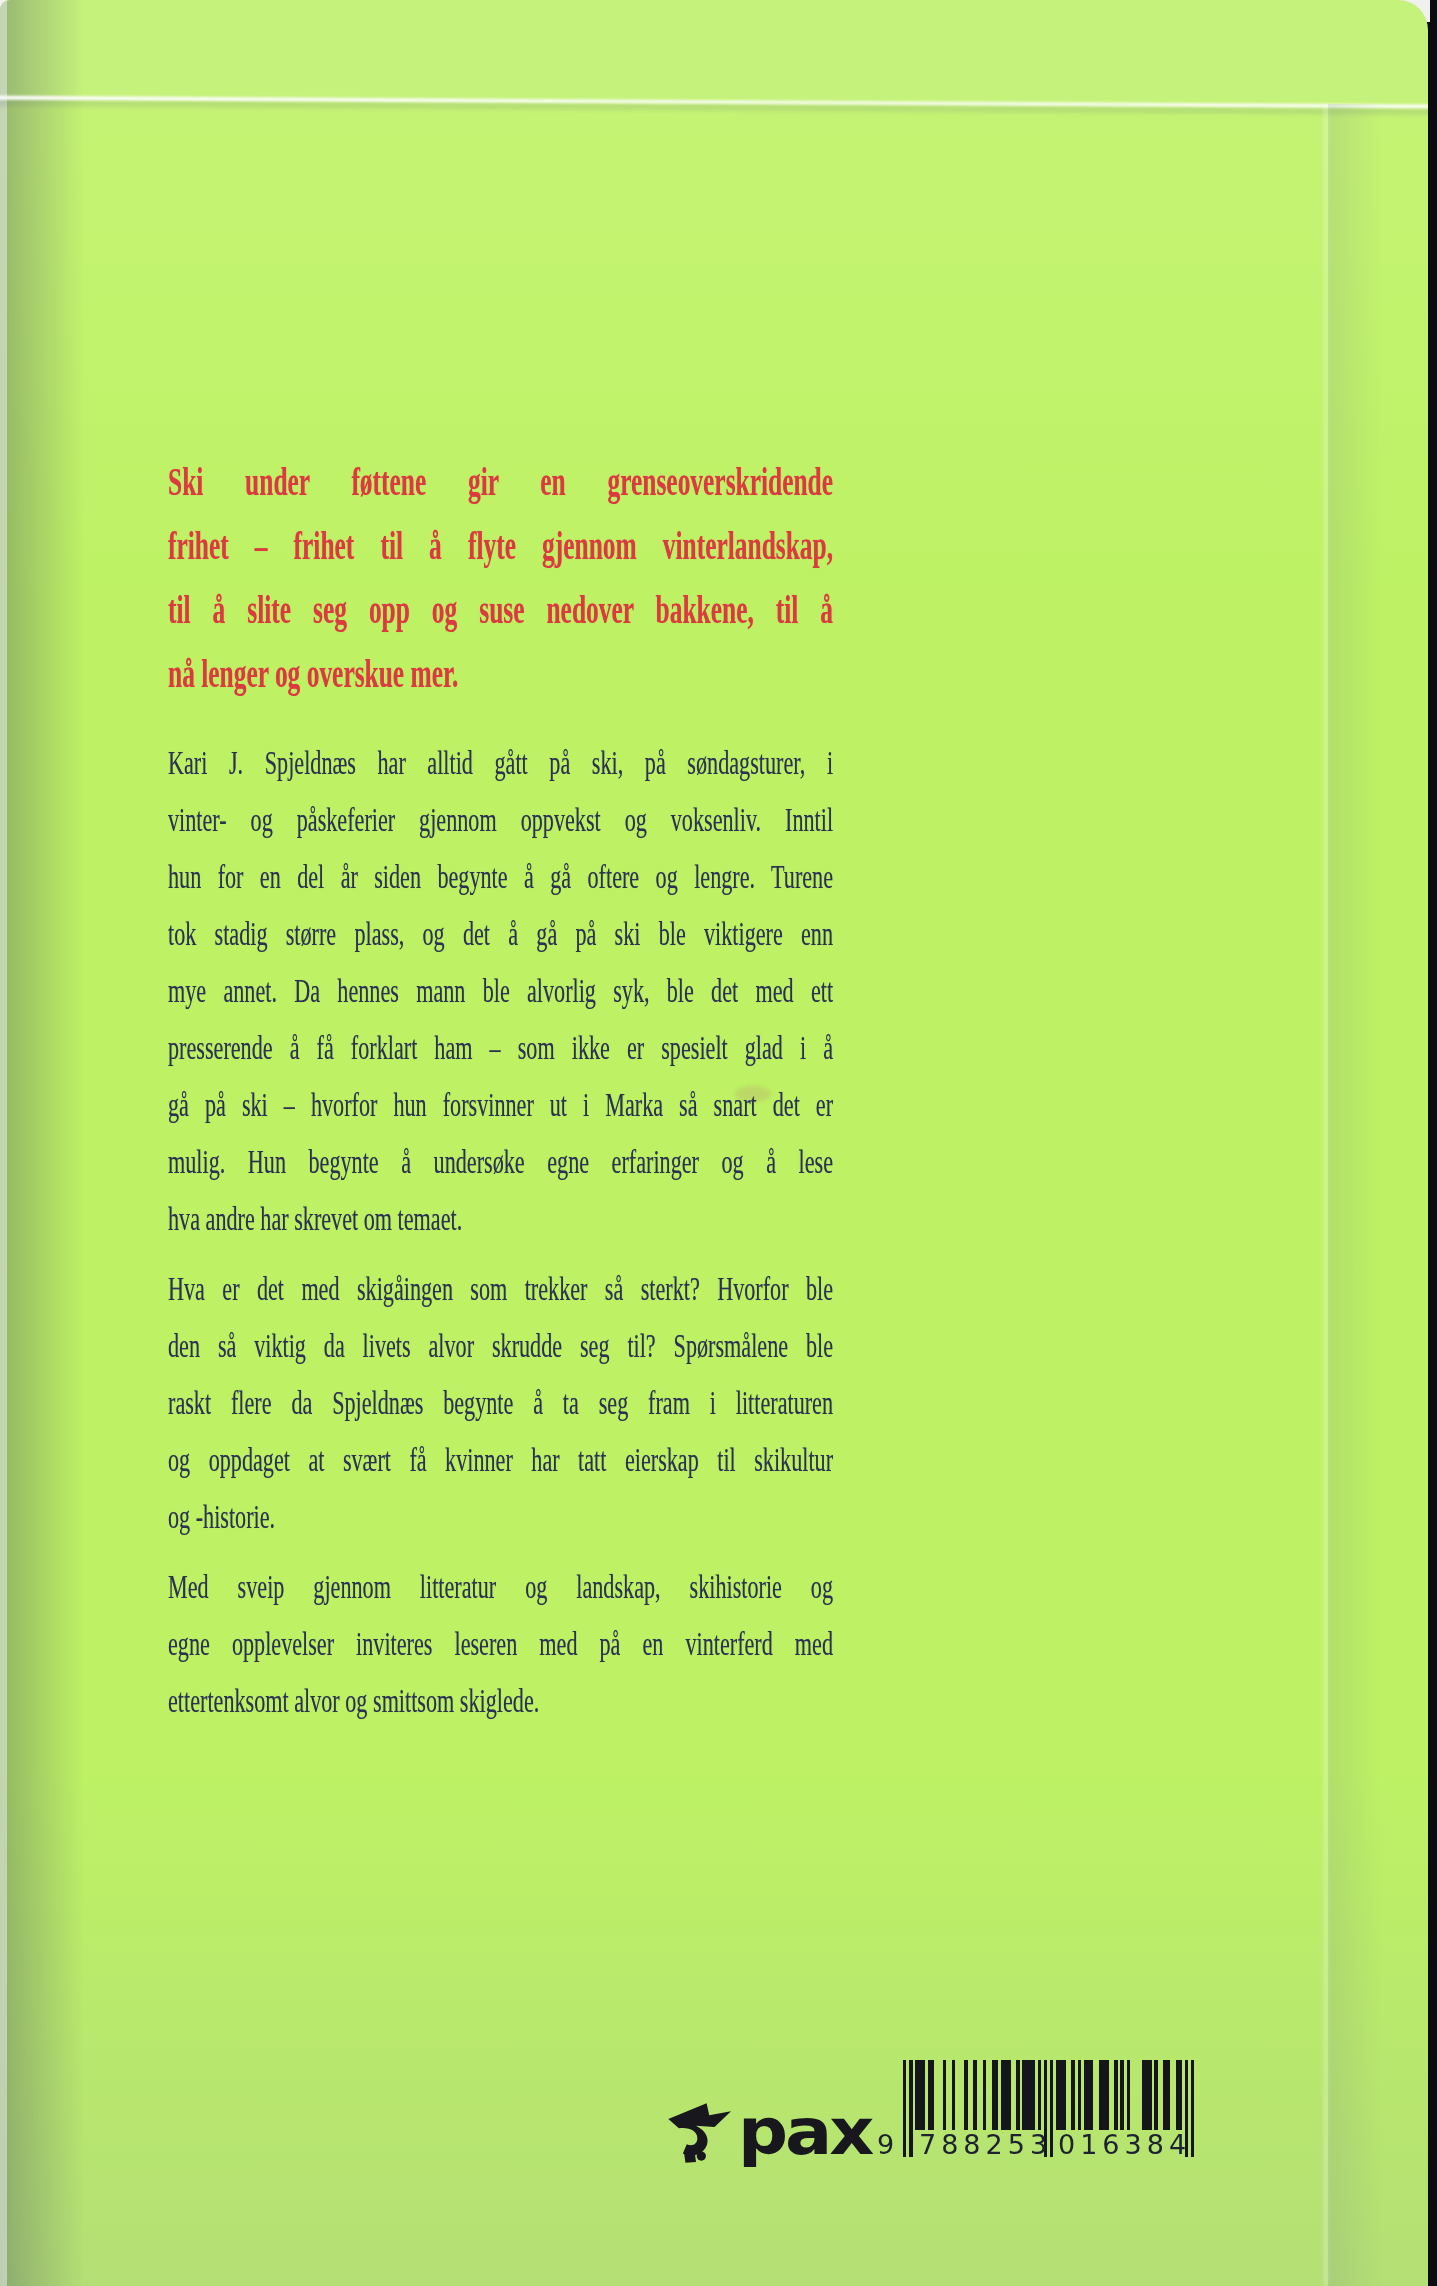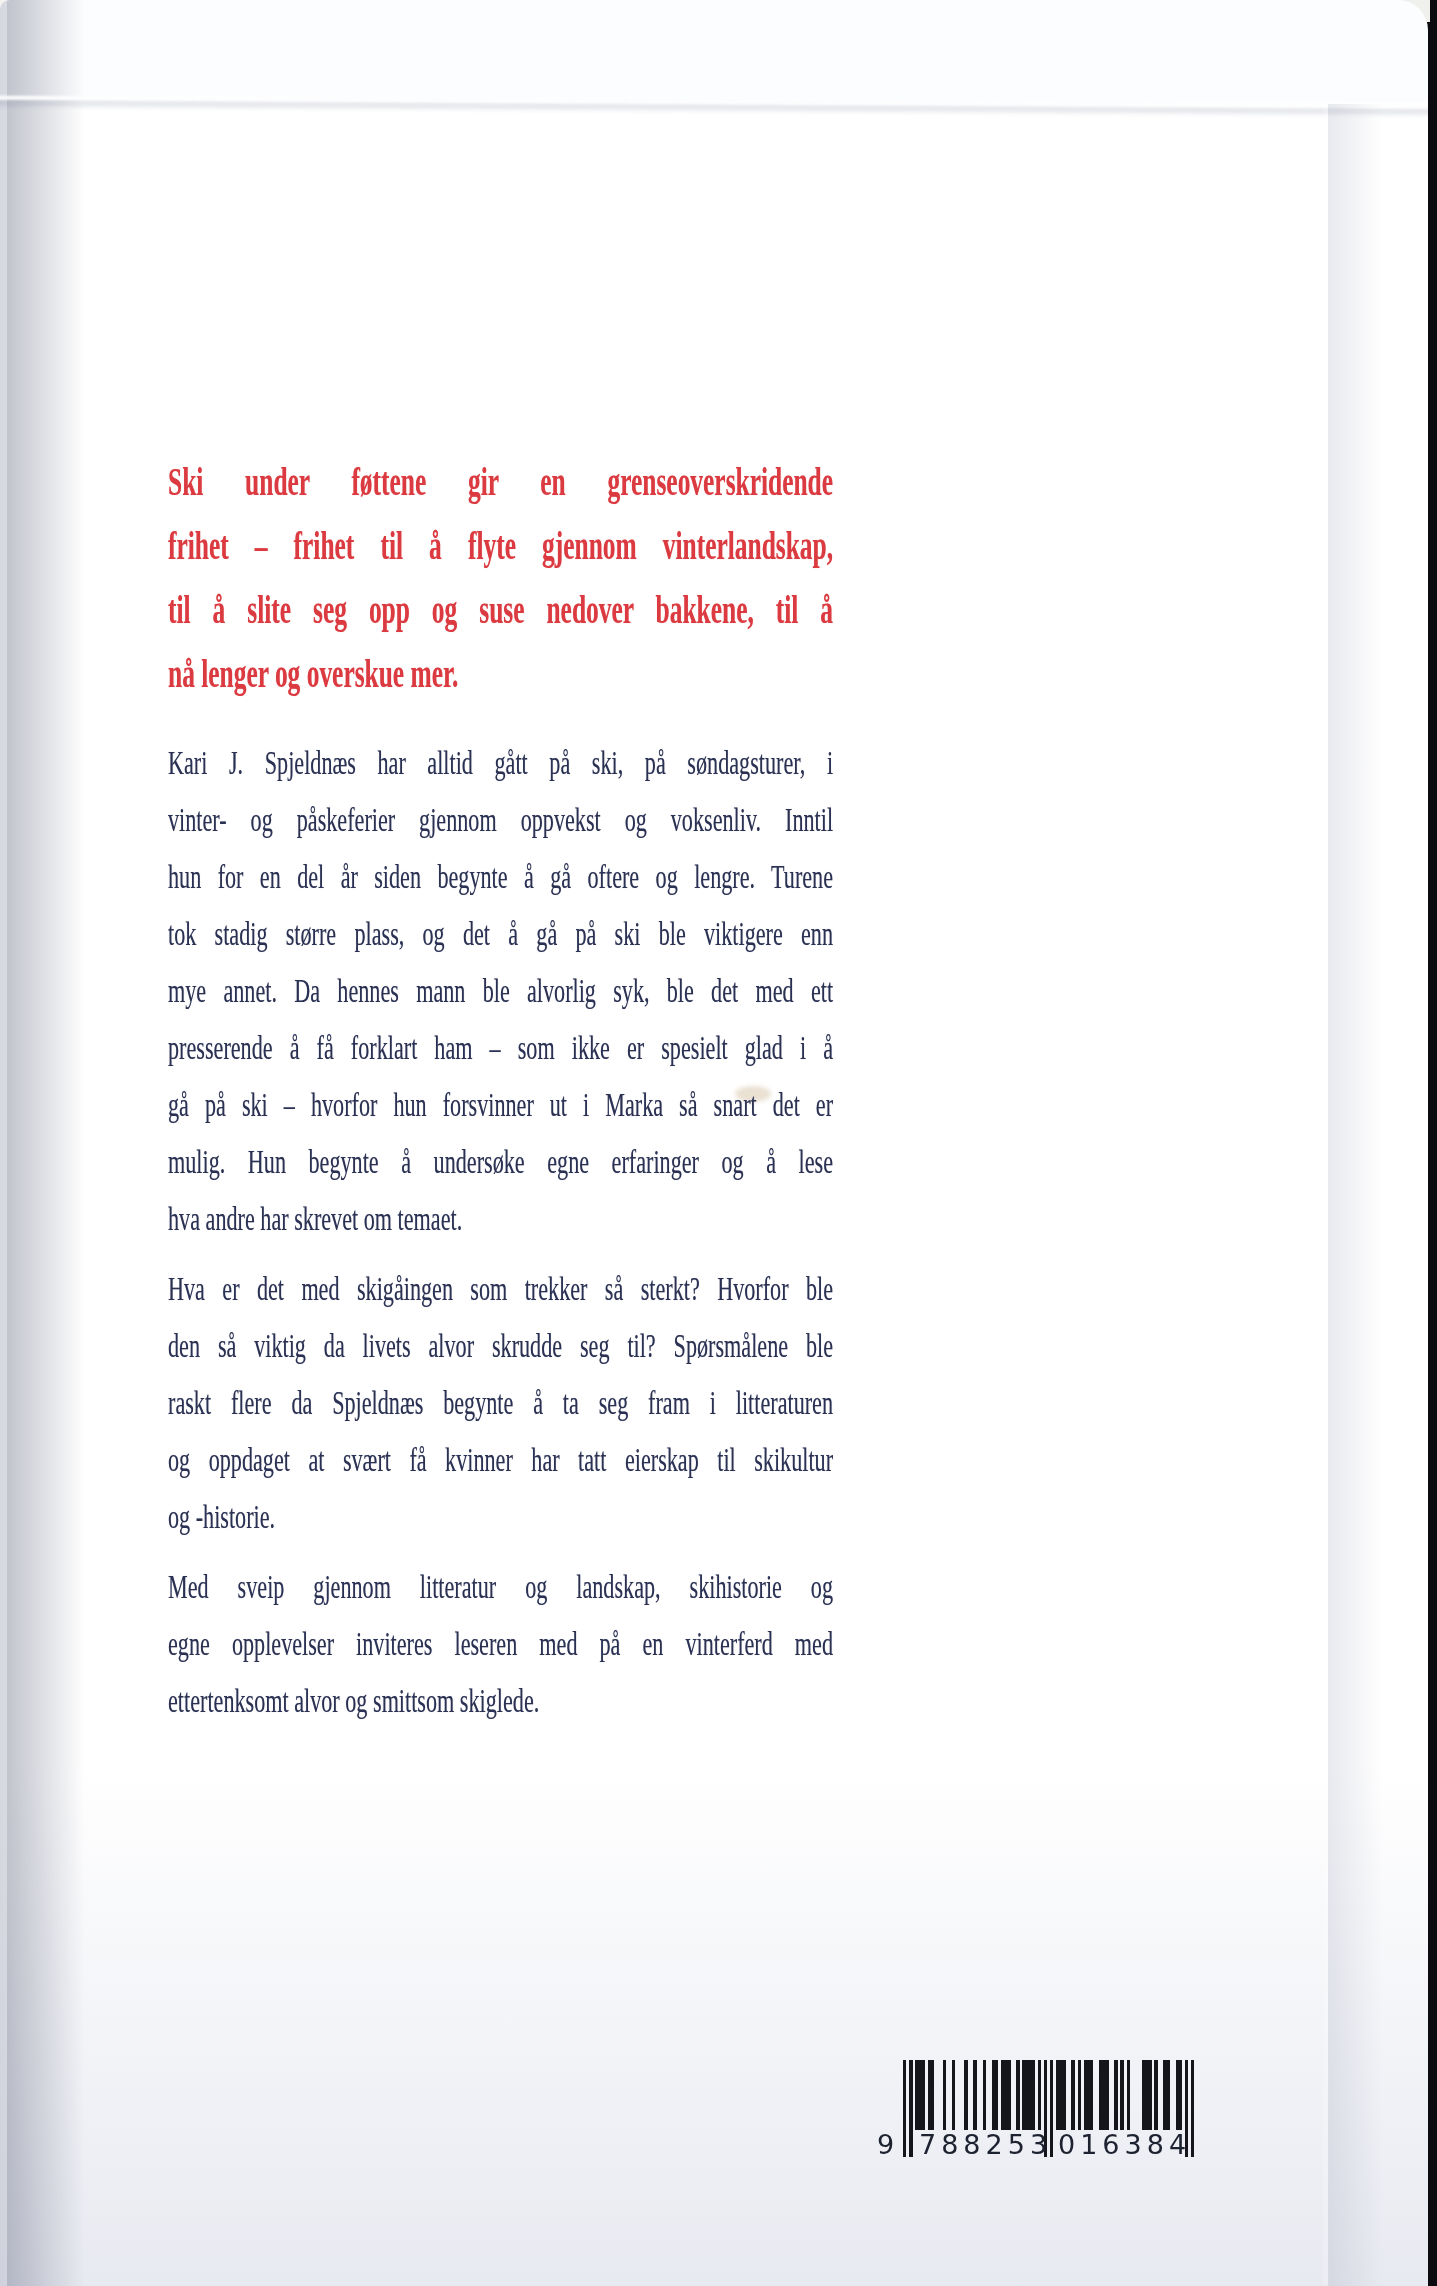--- a/index.html
+++ b/index.html
@@ -7,21 +7,21 @@
     position:relative; width:1437px; height:2286px; overflow:hidden;
     background:#0c0c10;
     font-family:"Liberation Serif","DejaVu Serif",serif;
   }
   
   .corner-tl { position:absolute; left:0; top:0; width:26px; height:90px; background:#f2f2ee; }
   .corner-tr { position:absolute; left:1330px; top:0; width:100px; height:22px; background:#f0f0ec; }
   
   .cover {
     position:absolute; left:0; top:0; right:9px; bottom:0;
-    background:#ffffff;
+    background:#bef264;
     border-top-right-radius:30px; border-top-left-radius:10px;
     overflow:hidden;
   }
   .tone-top    { position:absolute; left:0; right:0; top:0; height:102px; background:rgba(238,241,247,0.16); }
   .tone-bottom { position:absolute; left:0; right:0; bottom:0; height:520px;
                  background:linear-gradient(rgba(138,148,182,0), rgba(138,148,182,0.20)); }
   .tone-mid    { position:absolute; left:0; right:0; top:102px; height:500px;
                  background:linear-gradient(rgba(255,255,255,0.10), rgba(255,255,255,0)); }
   .edge-shadow-left { position:absolute; left:0; top:0; bottom:0; width:85px;
                  background:linear-gradient(90deg, rgba(66,72,100,0.35), rgba(66,72,100,0)); }
@@ -135,20 +135,30 @@
             </div>
             <div class="para">
               <div class="line">Med sveip gjennom litteratur og landskap, skihistorie og</div>
               <div class="line">egne opplevelser inviteres leseren med på en vinterferd med</div>
               <div class="line last">ettertenksomt alvor og smittsom skiglede.</div>
             </div>
           </div>
       </div>
     </div>
 
+    <div class="publisher">
+      <svg class="dove" viewBox="0 0 100 100" xmlns="http://www.w3.org/2000/svg">
+        <path fill="#17171d" d="M2 32 L60 8 L64 26 L97 20 L72 44 L44 42
+                 C60 50 66 64 58 76 C50 87 36 90 24 84
+                 L30 70 C38 74 46 70 46 61 C46 50 34 44 18 46 Z"></path>
+        <path fill="#17171d" d="M26 84 L42 82 L44 97 L28 98 Z"></path>
+        <circle fill="#17171d" cx="52" cy="88" r="7"></circle>
+      </svg>
+      <span class="pubname">pax</span>
+    </div>
 
     <div class="barcode">
       <div class="bars" id="bars">
           <div class="bar" style="left: 0px; width: 3.46316px; height: 97px;"></div>
           <div class="bar" style="left: 6.12632px; width: 3.46316px; height: 97px;"></div>
           <div class="bar" style="left: 12.2526px; width: 9.58947px; height: 70px;"></div>
           <div class="bar" style="left: 24.5053px; width: 6.52632px; height: 70px;"></div>
           <div class="bar" style="left: 39.8211px; width: 3.46316px; height: 70px;"></div>
           <div class="bar" style="left: 49.0105px; width: 3.46316px; height: 70px;"></div>
           <div class="bar" style="left: 61.2632px; width: 3.46316px; height: 70px;"></div>

